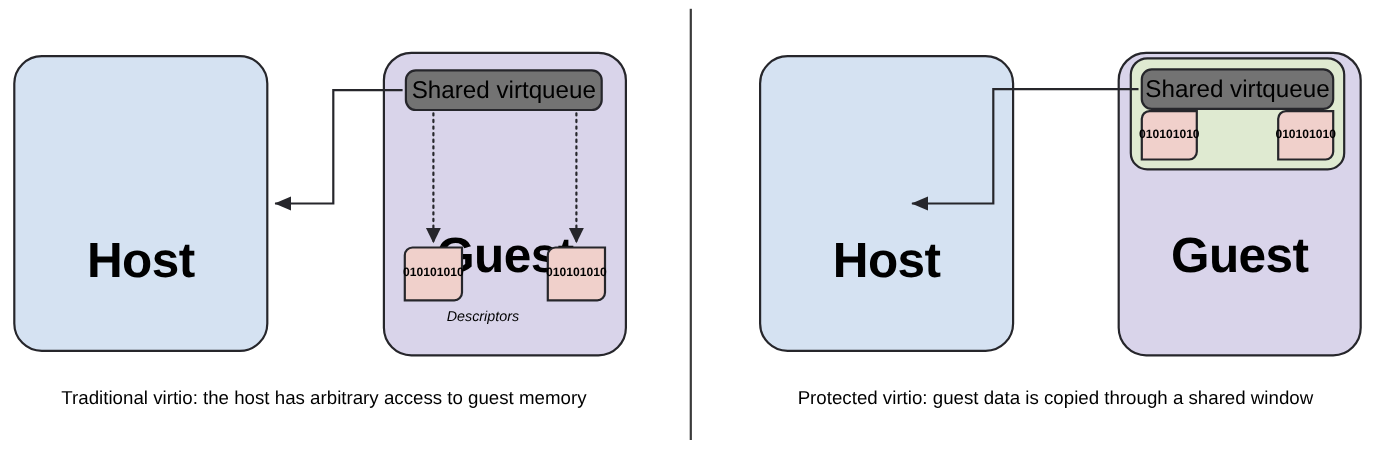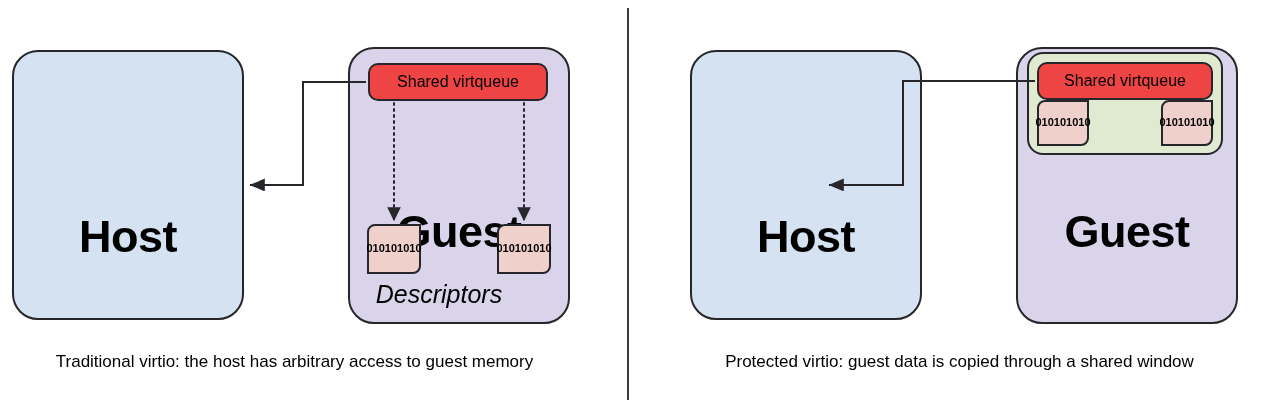--- a/index.html
+++ b/index.html
@@ -69,28 +69,28 @@
 
   
   .r-host  { left: 57px;  top: 50px; width: 232px; height: 270px; }
   .r-host-label  { top: 162px; }
   .r-guest { left: 383px; top: 47px; width: 222px; height: 277px; }
   .r-guest-label { top: 160px; }
 
   
   .virtqueue {
     position: absolute;
-    background: #ef4444;
+    background: #737373;
     border: 2px solid #26262b;
     border-radius: 10px;
     box-sizing: border-box;
     display: flex;
     align-items: center;
     justify-content: center;
-    font-size: 16px;
+    font-size: 22px;
     color: #000;
   }
   .l-virtqueue { left: 368px; top: 63px; width: 180px; height: 38px; }
   .r-virtqueue { left: 404px; top: 62px; width: 176px; height: 38px; }
 
   
   .descriptor {
     position: absolute;
     background: #f0d0cb;
     border: 2px solid #26262b;
@@ -125,21 +125,21 @@
   .r-desc-a { left: 404px; top: 100px; width: 52px; height: 46px; }
   .r-desc-b { left: 528px; top: 100px; width: 52px; height: 46px; }
 
   
   .descriptors-caption {
     position: absolute;
     left: 348px;
     top: 280px;
     width: 182px;
     text-align: center;
-    font-size: 25px;
+    font-size: 13px;
     font-style: italic;
     color: #000;
   }
 
   
   .connector {
     position: absolute;
     left: 0;
     top: 0;
     width: 633px;

